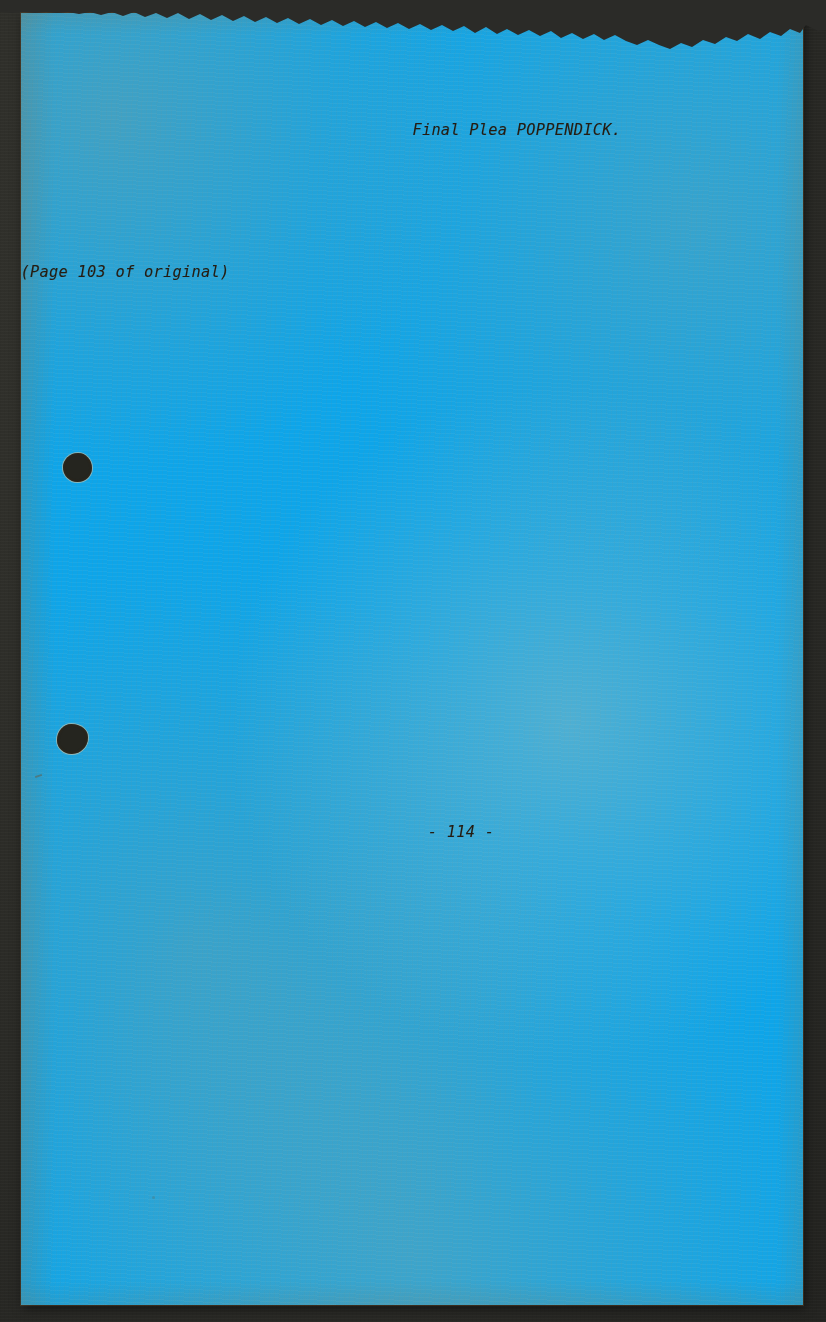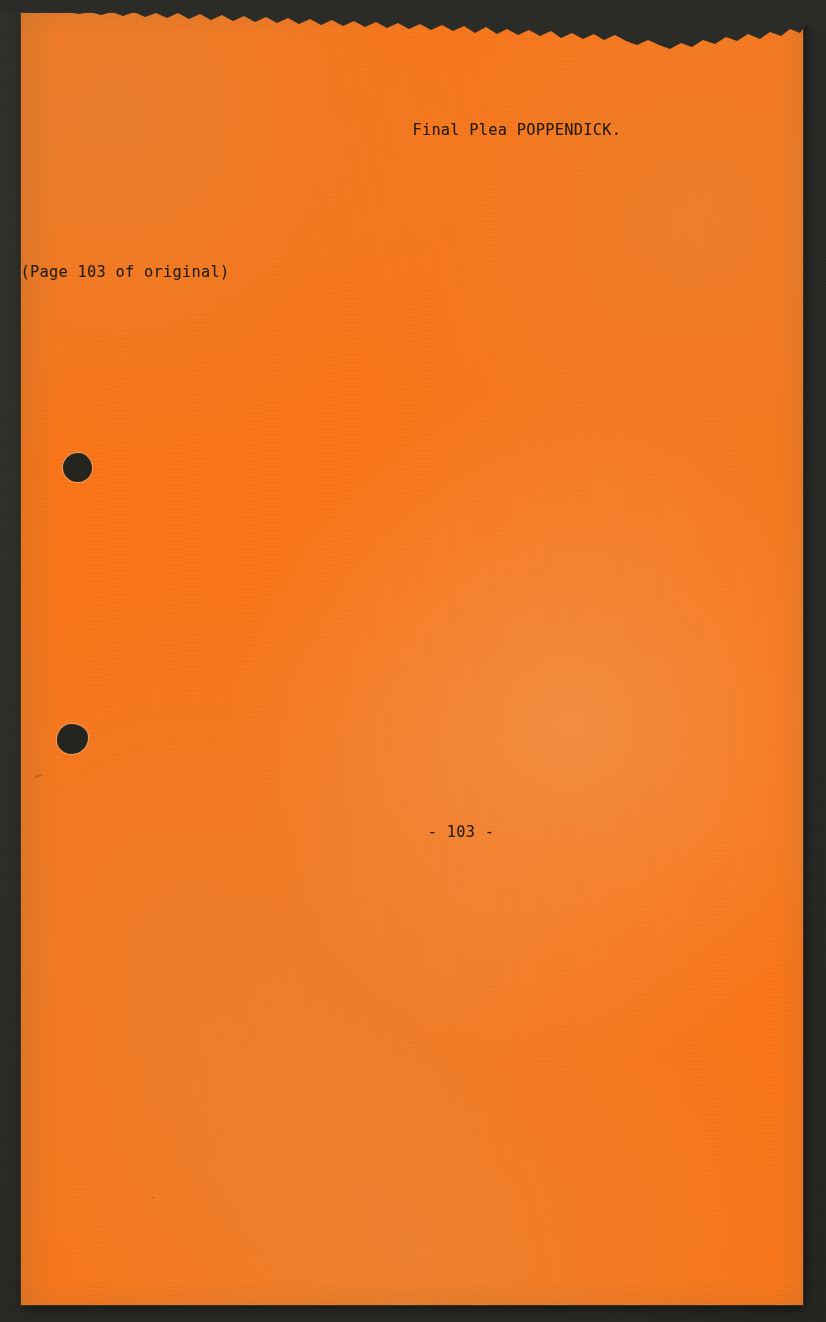--- a/index.html
+++ b/index.html
@@ -146,37 +146,37 @@
   
   .j1 { left: .4px; }
   .j2 { left: -.4px; }
   .j3 { left: .7px; }
 </style>
 </head>
 <body>
 
 <div id="backdrop" style="background-color: rgb(43, 43, 40);"></div>
 
-<div id="sheet" style="background: #f97316;">
+<div id="sheet" style="background: #0ea5e9; font-style: italic;">
 
   <div class="grain"></div>
   <div class="vignette"></div>
 
   <div id="typescript" style="color: rgb(36, 28, 18);">
 
     <span class="ln title-line j1" id="header-title">Final Plea POPPENDICK.</span>
 
     <span class="ln subtitle-line j2" id="source-note">(Page 103 of original)</span>
 
     <div class="para" id="para-1"></div>
     <div class="para" id="para-2"></div>
     <div class="para" id="para-3"></div>
     <div class="para" id="para-4"></div>
 
-    <span class="ln folio j3" id="page-folio">- 103 -</span>
+    <span class="ln folio j3" id="page-folio">- 114 -</span>
   </div>
 
   <div class="punch" id="punch-1"></div>
   <div class="punch" id="punch-2"></div>
 
   <div class="stray" id="stray-1"></div>
   <div class="stray" id="stray-2"></div>
 </div>
 
 <svg id="torn-top" viewBox="0 0 826 56" preserveAspectRatio="none">

